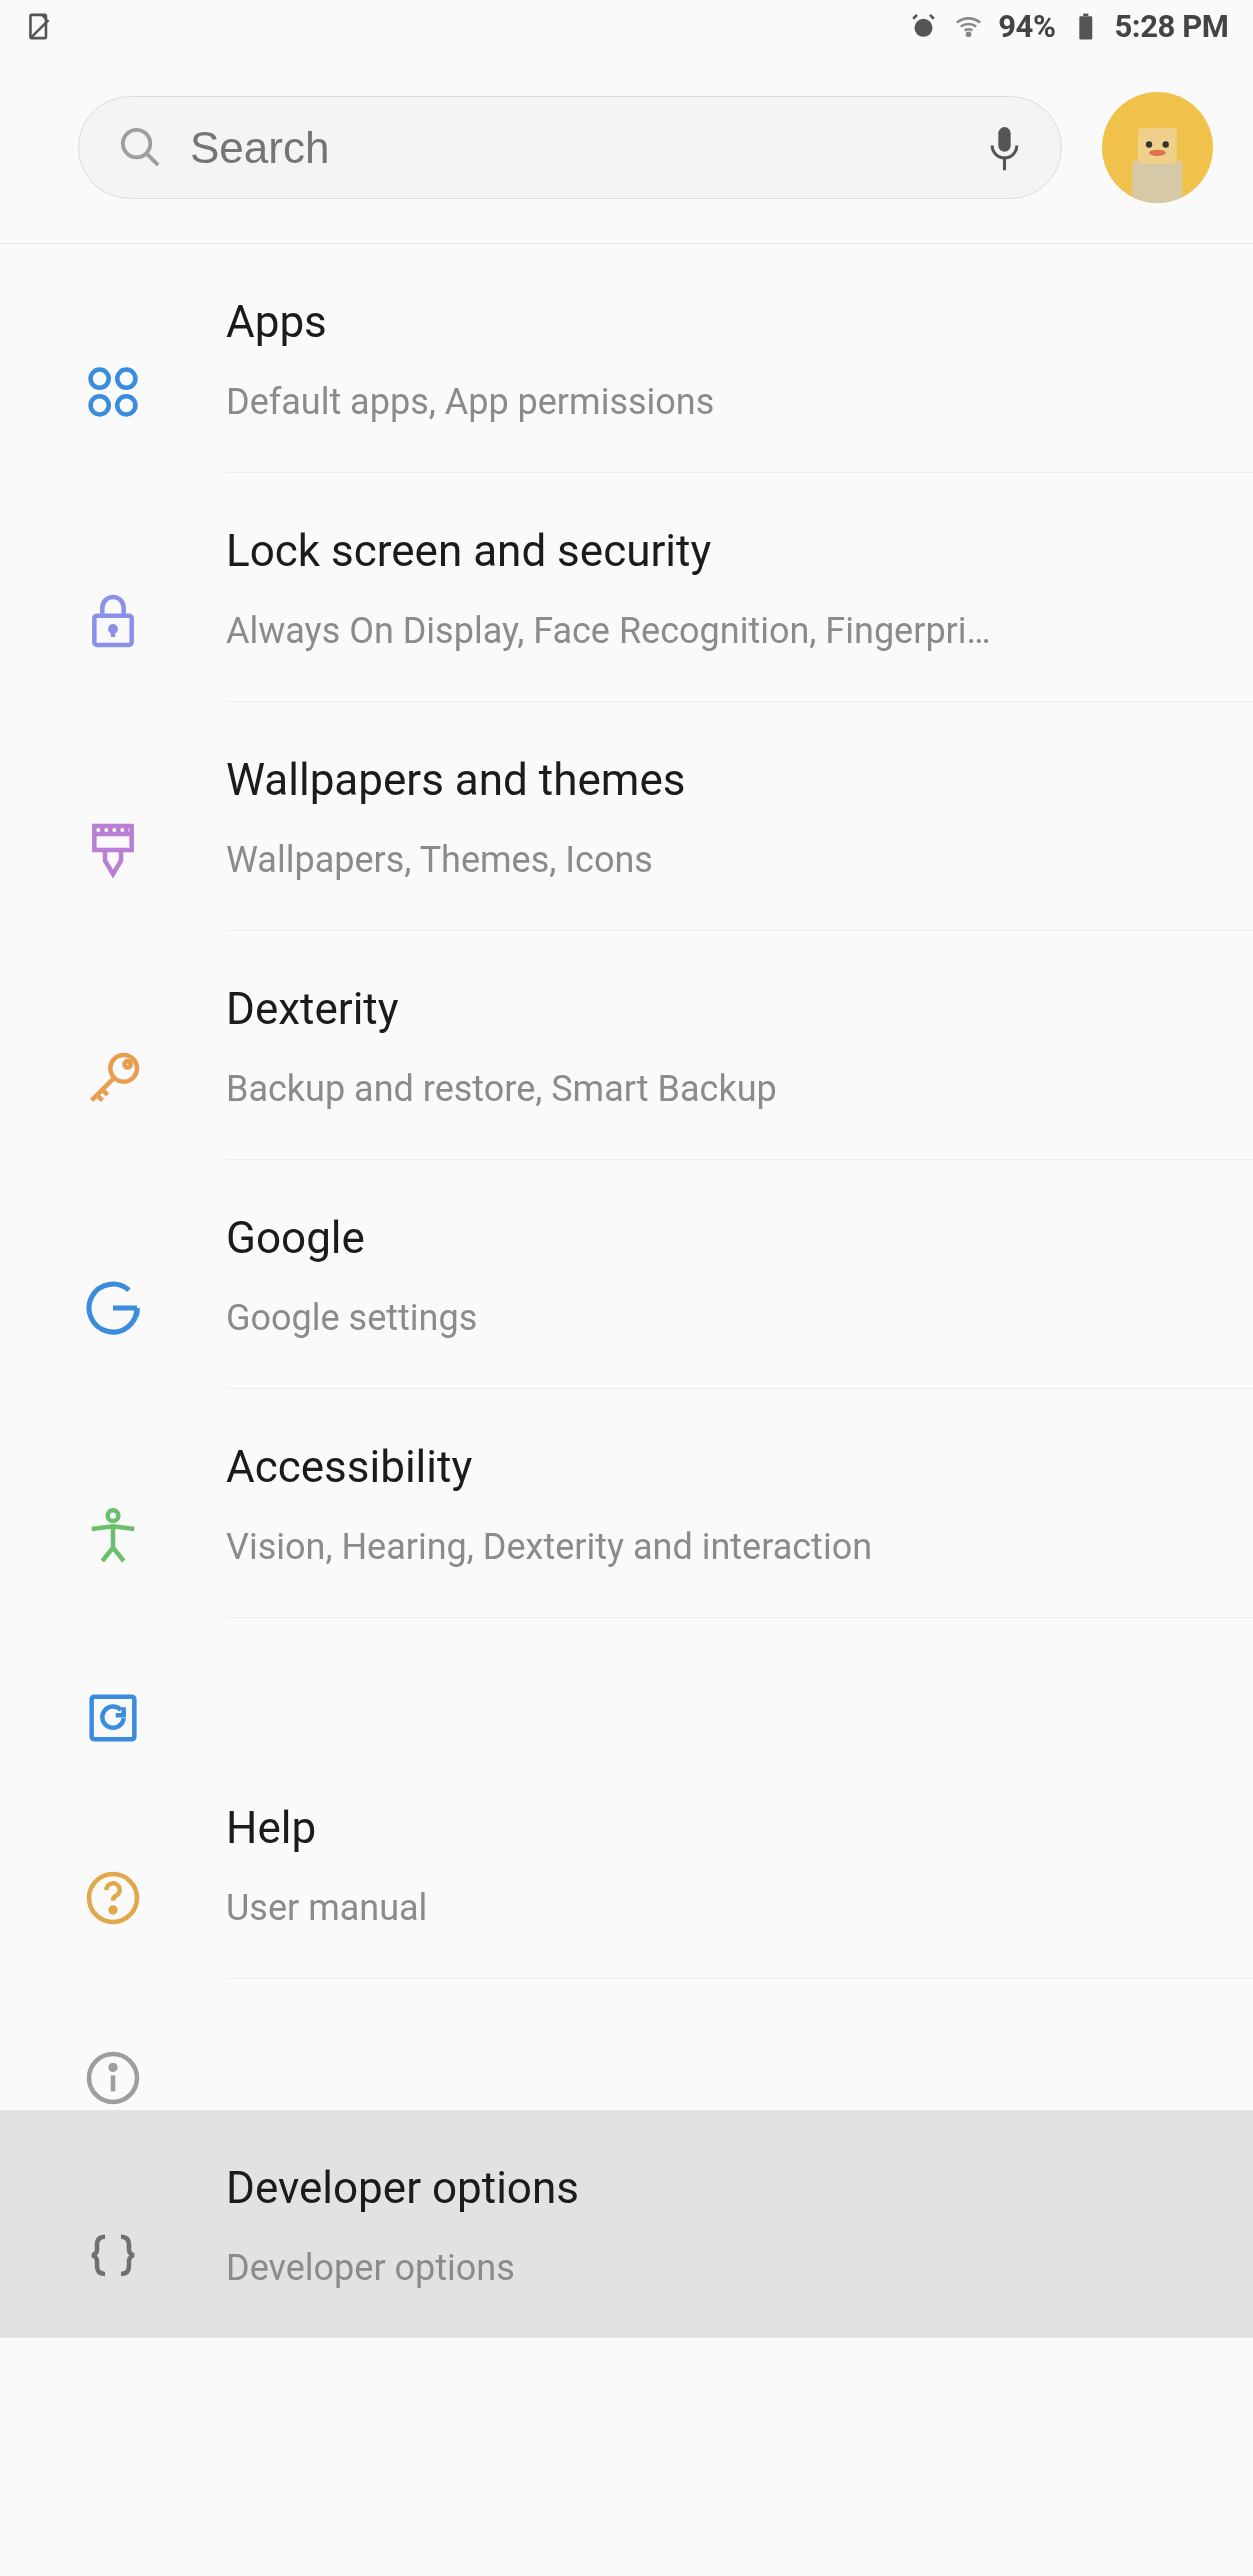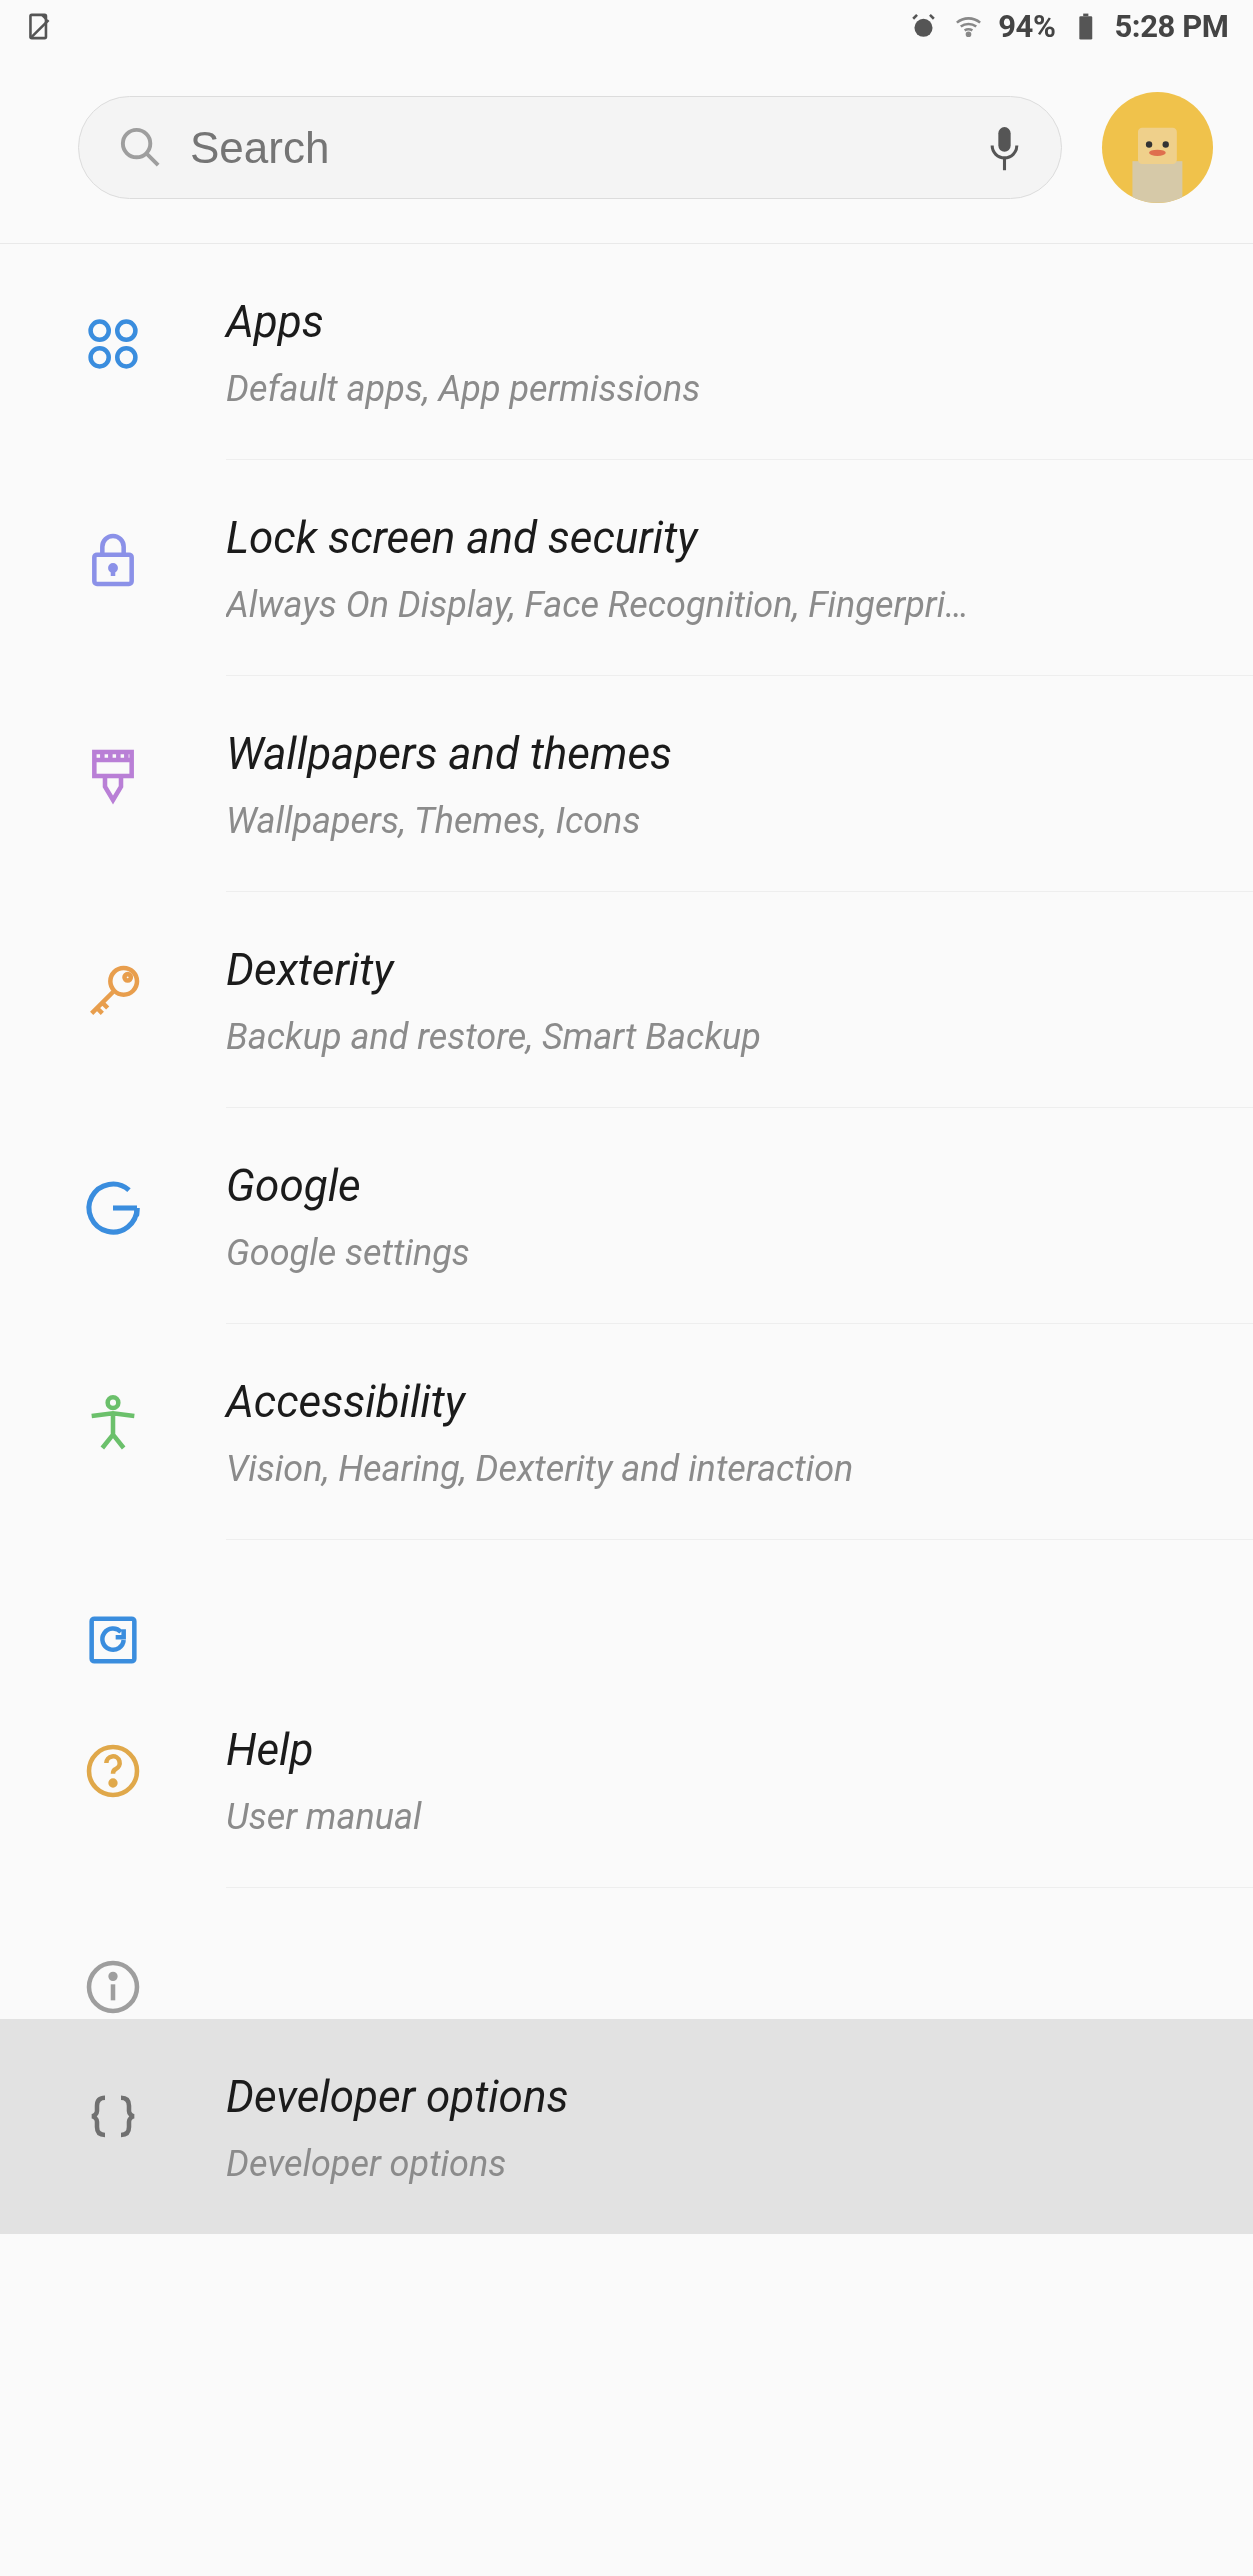--- a/index.html
+++ b/index.html
@@ -57,38 +57,37 @@
     width: 111px; height: 111px; border-radius: 50%;
     background: #f0c24b;
     display:flex; align-items:flex-end; justify-content:center;
     overflow:hidden;
   }
   .avatar svg { width: 80%; }
 
   .settings-list { }
   .item {
     display: flex;
-    align-items: flex-start;
+    align-items: center;
     padding: 52px 0 0 0;
-    font-style: italic;
   }
   .item .icon-slot {
     width: 226px;
     display:flex; justify-content:center; padding-top: 15.7px;
   }
   .item .icon-slot svg { width: 64px; height: 64px; }
   .item .text-slot {
     flex: 1;
     padding-right: 52px;
     padding-bottom: 49px;
   }
   .item:not(:last-child) .text-slot { border-bottom: 1.7px solid #eee; }
   .item.highlight { background: #e2e2e2; }
   .title { font-size: 44px; color: #1b1b1b; }
-  .subtitle { font-size: 36px; color: #8b8b8b; margin-top: 20px; white-space: nowrap; overflow:hidden; text-overflow: ellipsis; max-width: 931px;}
+  .subtitle { font-size: 36px; color: #8b8b8b; margin-top: 33px; white-space: nowrap; overflow:hidden; text-overflow: ellipsis; max-width: 931px;}
 </style>
 </head>
 <body>
 
 <div class="status-bar">
   <span class="status-left status-ico">
     <svg viewBox="0 0 24 24" fill="none" stroke="#555" stroke-width="2">
       <rect x="5" y="3" width="12" height="18" rx="1"></rect>
         <path d="M14 3l3 3"></path>
       <line x1="5" y1="21" x2="19" y2="7"></line>

